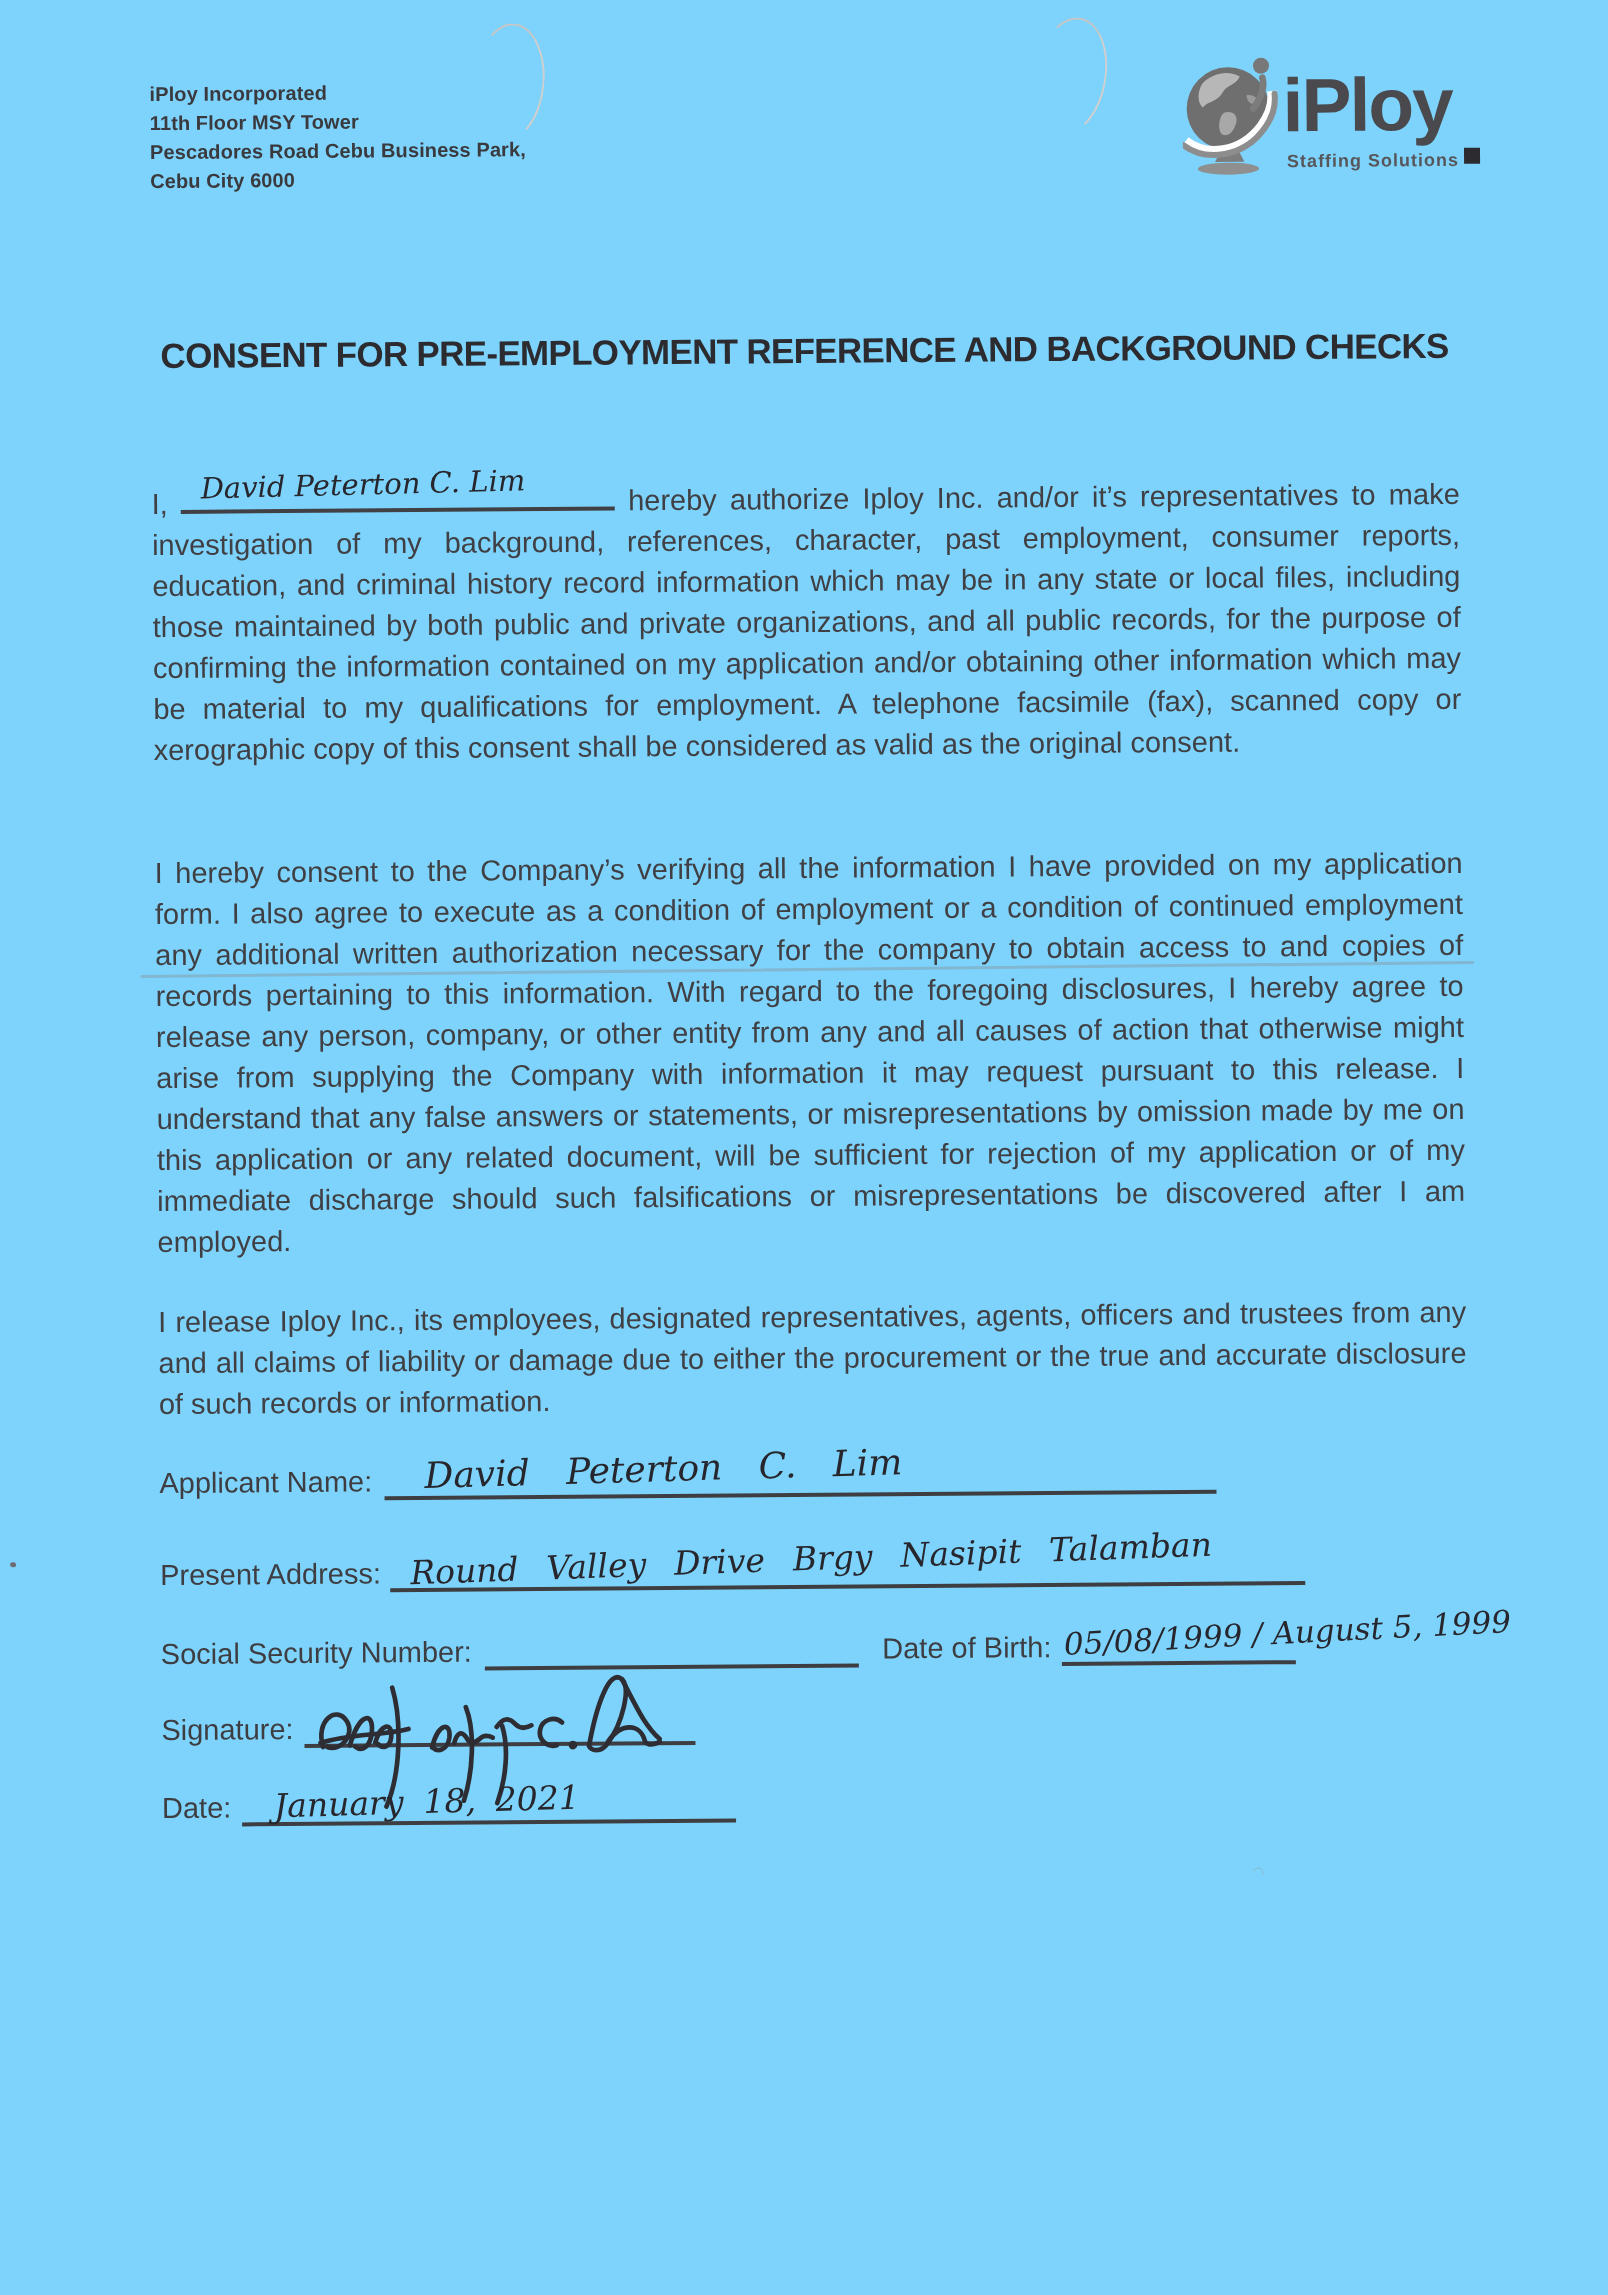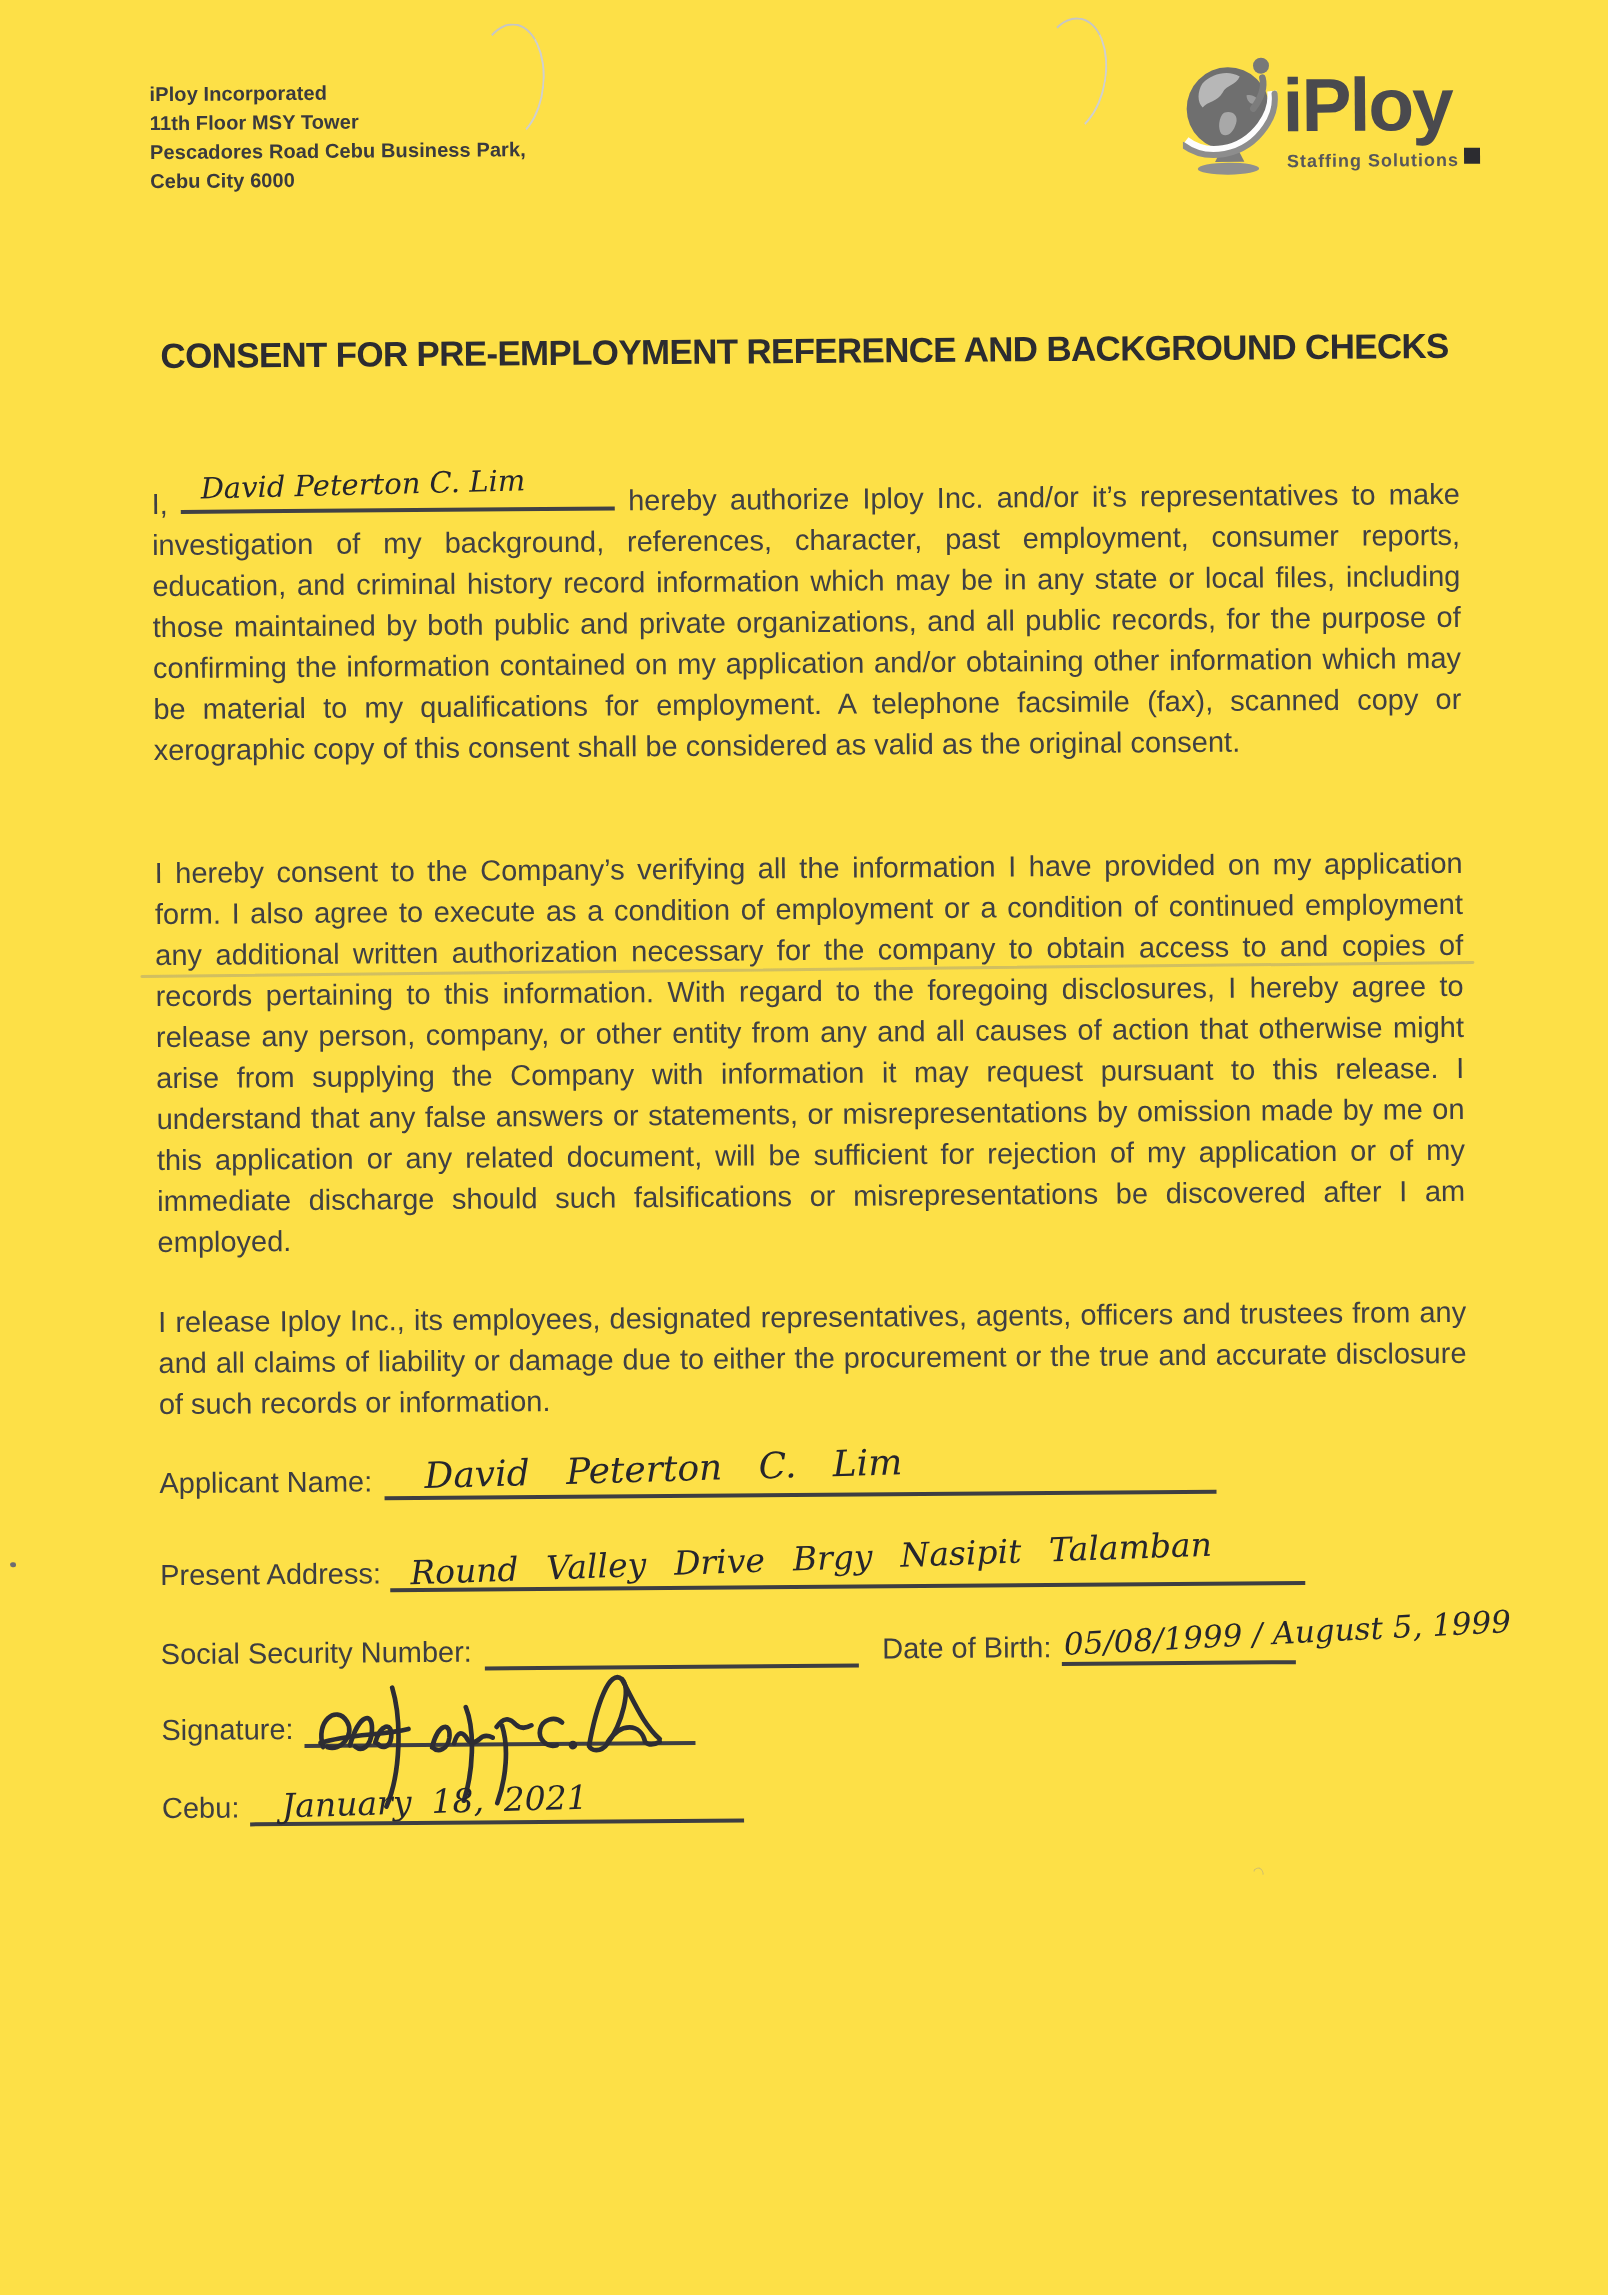--- a/index.html
+++ b/index.html
@@ -1,18 +1,18 @@
 <!DOCTYPE html>
 <html style="font-size:10.7px"><head>
 <meta charset="utf-8">
 <style>
   html,body{margin:0;padding:0;background:#ffffff;}
   body{width:1609px;height:2295px;position:relative;overflow:hidden;
        font-family:"Liberation Sans", sans-serif;}
-  .page{position:absolute;inset:0;background:#fde047;}
+  .page{position:absolute;inset:0;background:#7dd3fc;}
   .skew{position:absolute;inset:0;transform:rotate(-0.45deg);transform-origin:50% 40%;}
 
   
   .addr{position:absolute;left:156px;top:75px;font-size:20px;line-height:29px;
         font-weight:700;color:#3a3a3e;letter-spacing:0.1px;}
   .logo{position:absolute;left:1189px;top:55px;width:307px;height:140px;}
   .logo .globe{position:absolute;left:0;top:5.3px;}
   .brand{position:absolute;left:100px;top:17.4px;font-size:75px;line-height:75px;
          font-weight:700;color:#4a4a4e;letter-spacing:-2px;}
   .tagline{position:absolute;left:104px;top:100px;font-size:18px;font-weight:700;
@@ -157,21 +157,21 @@
             <path d="M372,150 a20,20 0 1 1 8,-34"></path>
             <circle cx="396" cy="150" r="3" fill="#2d2d33"></circle>
             <path d="M420,152 C432,88 452,36 470,52 C484,66 470,118 448,148 C438,162 422,160 420,150"></path>
             <path d="M448,146 C468,116 498,118 504,146 q8,8 22,0"></path>
             <path d="M470,52 C490,90 502,120 526,142"></path>
           </svg>
         </span>
       </div>
 
       <div class="frow row-date">
-        <span class="lbl">Cebu:</span>
+        <span class="lbl">Date:</span>
         <span class="write-line line-date">
             <span class="hw">January 18, 2021</span>
           </span>
       </div>
     </div>
 
     <div class="streak"></div>
 
     <div class="dot"></div>
     <div class="speck"></div>

